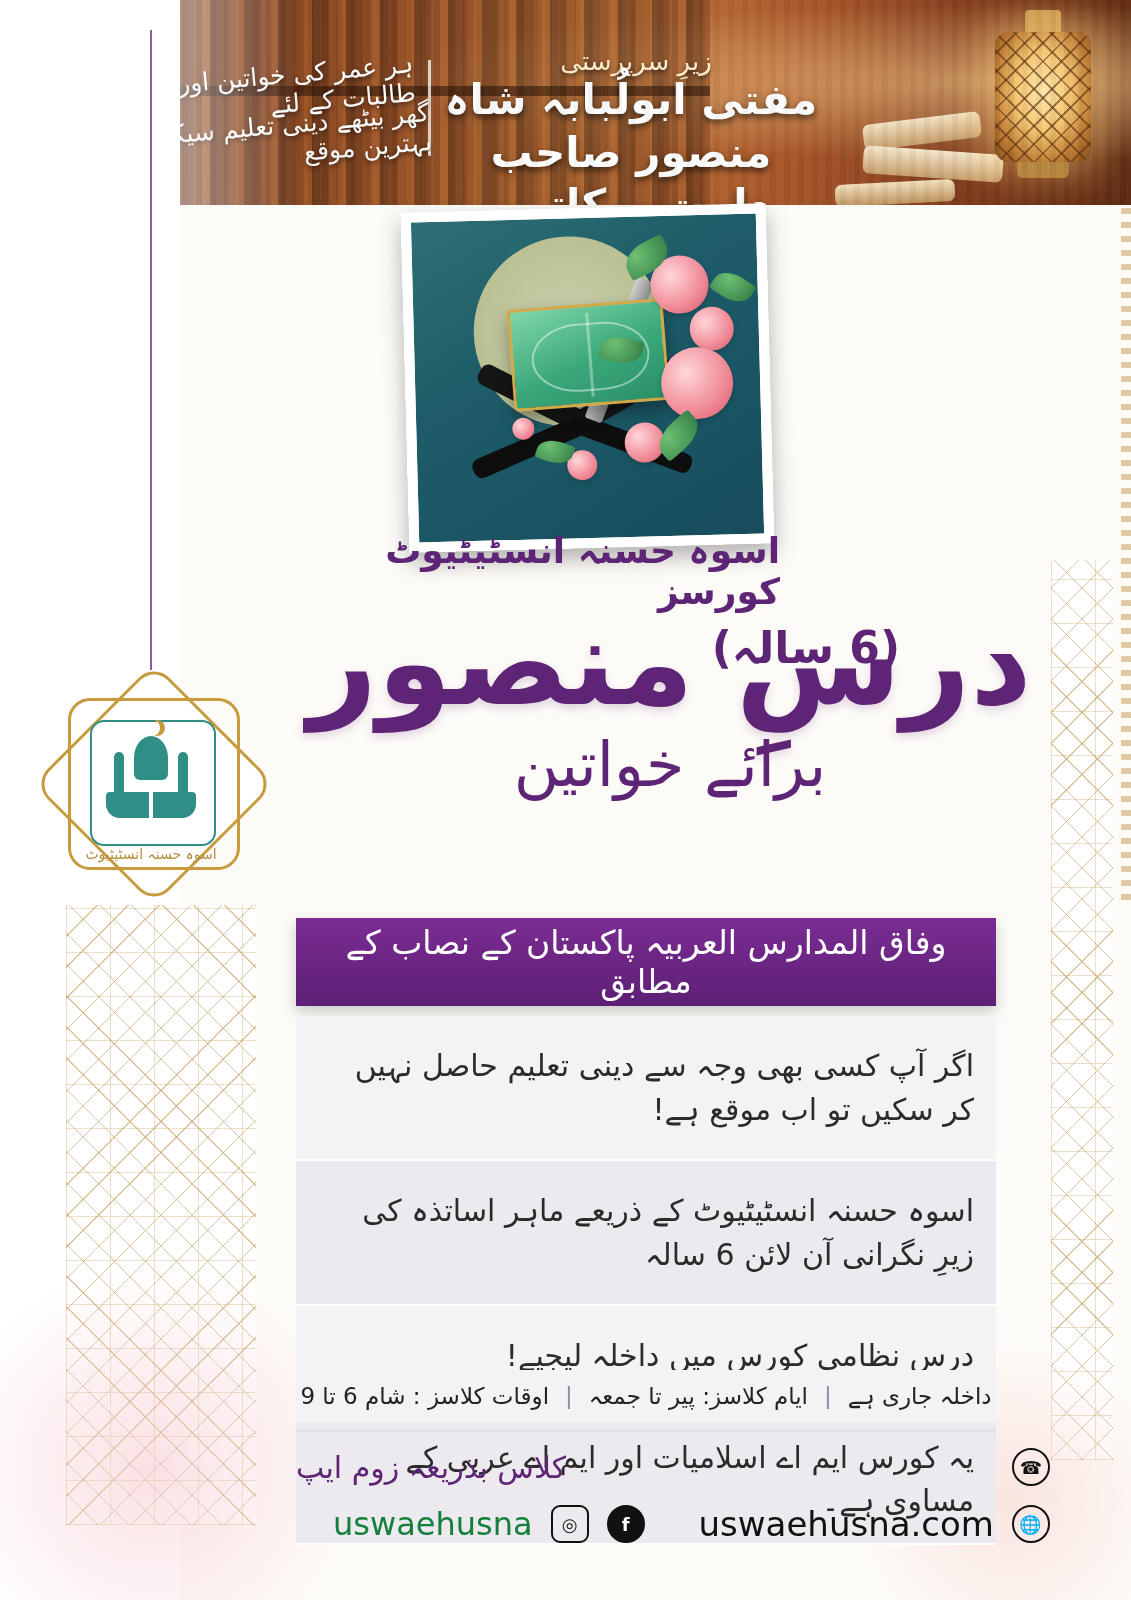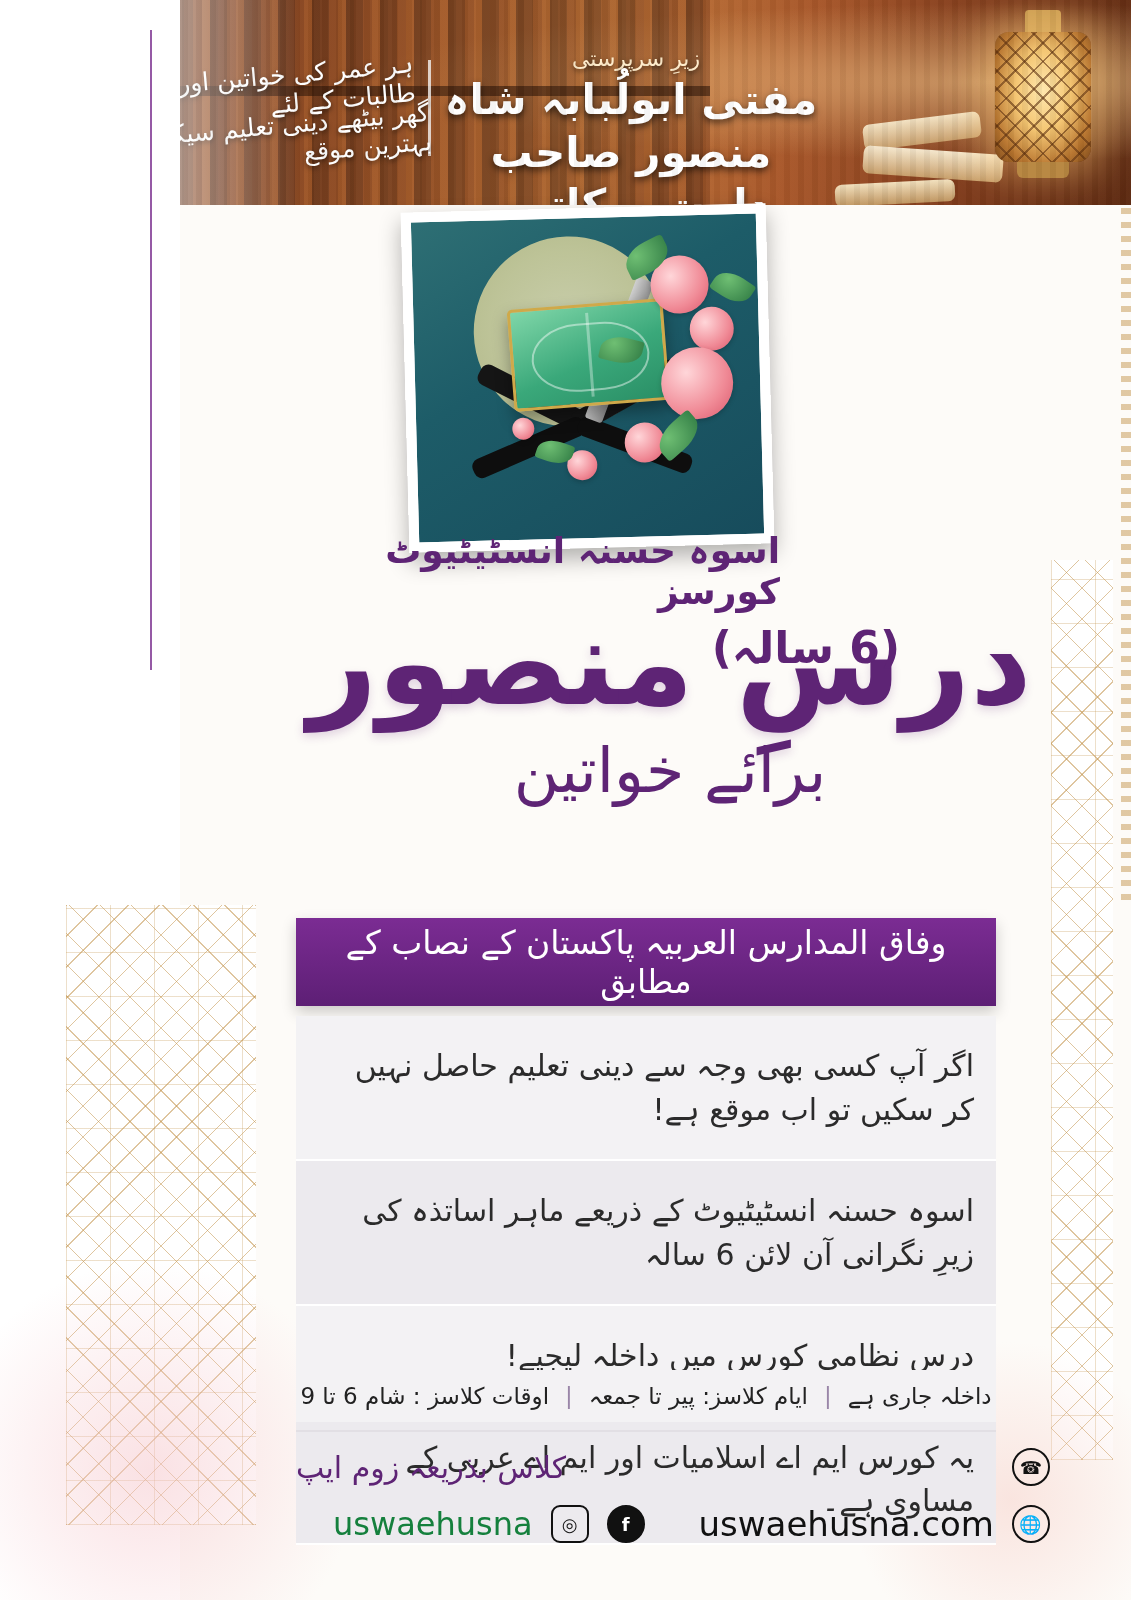--- a/index.html
+++ b/index.html
@@ -49,21 +49,21 @@
   .scroll-c{right:176px;top:182px;width:120px;height:22px;background:linear-gradient(180deg,#f2e0bd,#bf9560);transform:rotate(-3deg);}
 
   .header-fade{
     position:absolute;left:0;top:0;width:300px;height:205px;
     background:linear-gradient(270deg, rgba(255,255,255,0) 0%, rgba(255,255,255,.55) 45%, #ffffff 85%);
   }
 
   .hdr-text{position:absolute;right:0;top:0;width:1010px;height:205px;color:#fff;direction:rtl;}
   .hdr-patron{
     position:absolute;right:330px;top:46px;width:330px;text-align:center;
-    font-size:22px;letter-spacing:1px;color:#ffeccb;text-shadow:0 2px 5px rgba(0,0,0,.6);
+    font-size:26px;letter-spacing:1px;color:#ffeccb;text-shadow:0 2px 5px rgba(0,0,0,.6);
   }
   .hdr-name{
     position:absolute;right:300px;top:74px;width:400px;text-align:center;
     font-size:42px;font-weight:bold;color:#ffffff;text-shadow:0 3px 7px rgba(0,0,0,.65);
     line-height:1.25;
   }
   .hdr-sep{position:absolute;right:700px;top:60px;width:3px;height:96px;background:rgba(255,255,255,.75);}
   .hdr-line1{
     position:absolute;right:716px;top:62px;width:300px;text-align:right;
     font-size:25px;color:#ffffff;text-shadow:0 2px 5px rgba(0,0,0,.6);transform:rotate(-5deg);
@@ -163,21 +163,21 @@
   
   .title-wrap{position:absolute;left:300px;top:600px;width:740px;text-align:center;direction:rtl;}
   .title-years{
     position:absolute;right:140px;top:22px;font-size:44px;color:#5e2475;font-weight:bold;
   }
   .title-main{
     font-size:120px;font-weight:bold;color:#5e2475;line-height:1.05;
     text-shadow:0 4px 10px rgba(94,36,117,.18);
   }
   .title-sub{
-    margin-top:8px;font-size:62px;color:#5e2475;
+    margin-top:2px;font-size:62px;color:#5e2475;
   }
 
   
   .ribbon{
     position:absolute;left:296px;top:918px;width:700px;height:88px;
     background:linear-gradient(180deg,#7b2c93,#5d1f75);
     display:flex;align-items:center;justify-content:center;
     box-shadow:0 6px 14px rgba(0,0,0,.2);
   }
   .ribbon span{color:#fff;font-size:33px;direction:rtl;text-align:center;padding:0 18px;}
@@ -248,20 +248,32 @@
     <div class="header-fade"></div>
   </div>
 
   <div class="left-rail"></div>
   <div class="rail-line"></div>
   <div class="rail-text">
     
     
   </div>
 
+  <div class="emblem">
+    <div class="star"></div>
+    <div class="star2" style="transform:rotate(0deg);"></div>
+    <div class="inner"></div>
+    <div class="crescent"></div>
+    <div class="min-l"></div>
+    <div class="min-r"></div>
+    <div class="dome"></div>
+    <div class="book"></div>
+    <div class="book-split"></div>
+    <div class="brand">اسوہ حسنہ انسٹیٹیوٹ</div>
+  </div>
 
   <div class="orn orn-left"></div>
   <div class="orn orn-right"></div>
   <div class="orn-right2"></div>
 
   <div class="pink-glow"></div>
   <div class="pink-glow2"></div>
 
   <div class="photo">
     <div class="moon"></div>

